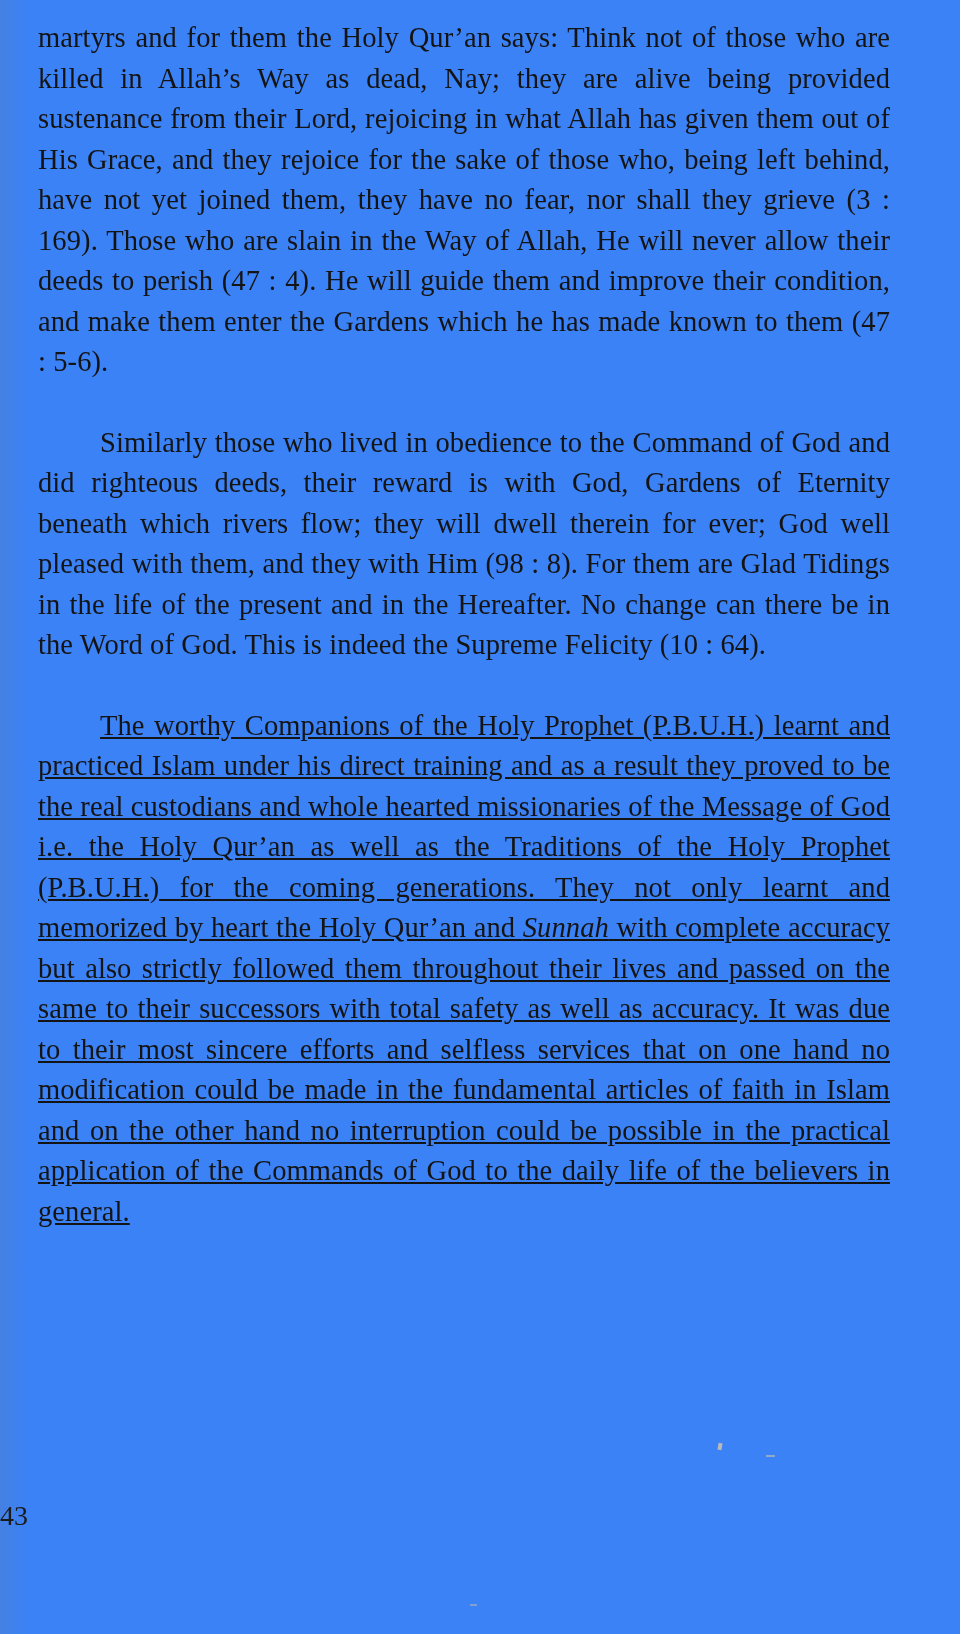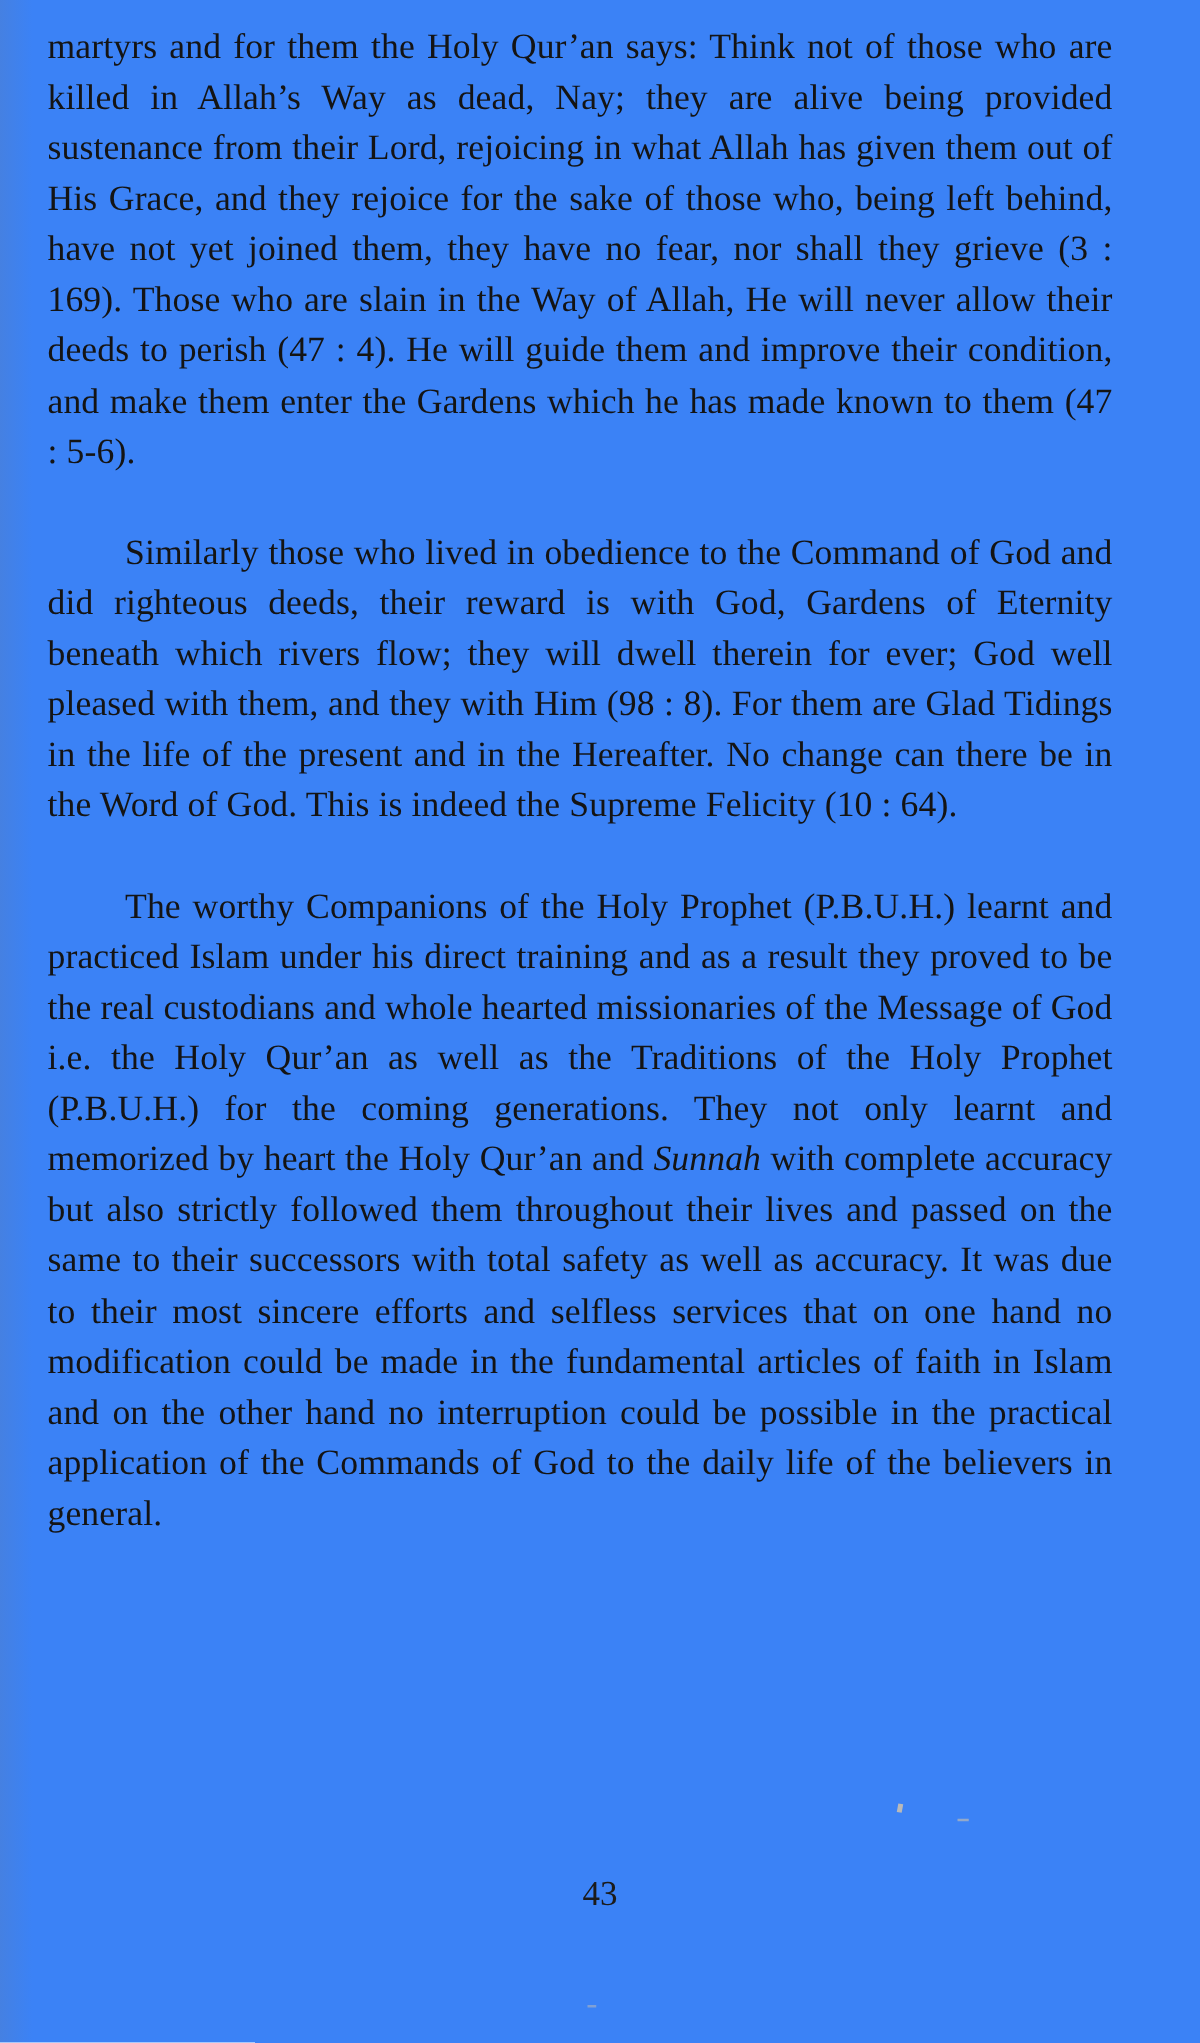--- a/index.html
+++ b/index.html
@@ -29,30 +29,31 @@
     text-align: justify;
     text-justify: inter-word;
     letter-spacing: 0.1px;
     color: #141414;
   }
   p.para.indent {
     text-indent: 62px;
   }
   p.para:last-of-type {
     margin-bottom: 0;
+    text-decoration: underline;
   }
   .it {
     font-style: italic;
   }
   .folio {
     position: absolute;
     left: 0;
     top: 1500px;
     width: 960px;
-    text-align: center;
+    text-align: left;
     font-size: 28px;
     line-height: 32px;
     font-family: "Liberation Serif", serif;
     color: #1b1b1b;
   }
   
   .gutter-shade {
     position: absolute;
     left: 0;
     top: 0;

